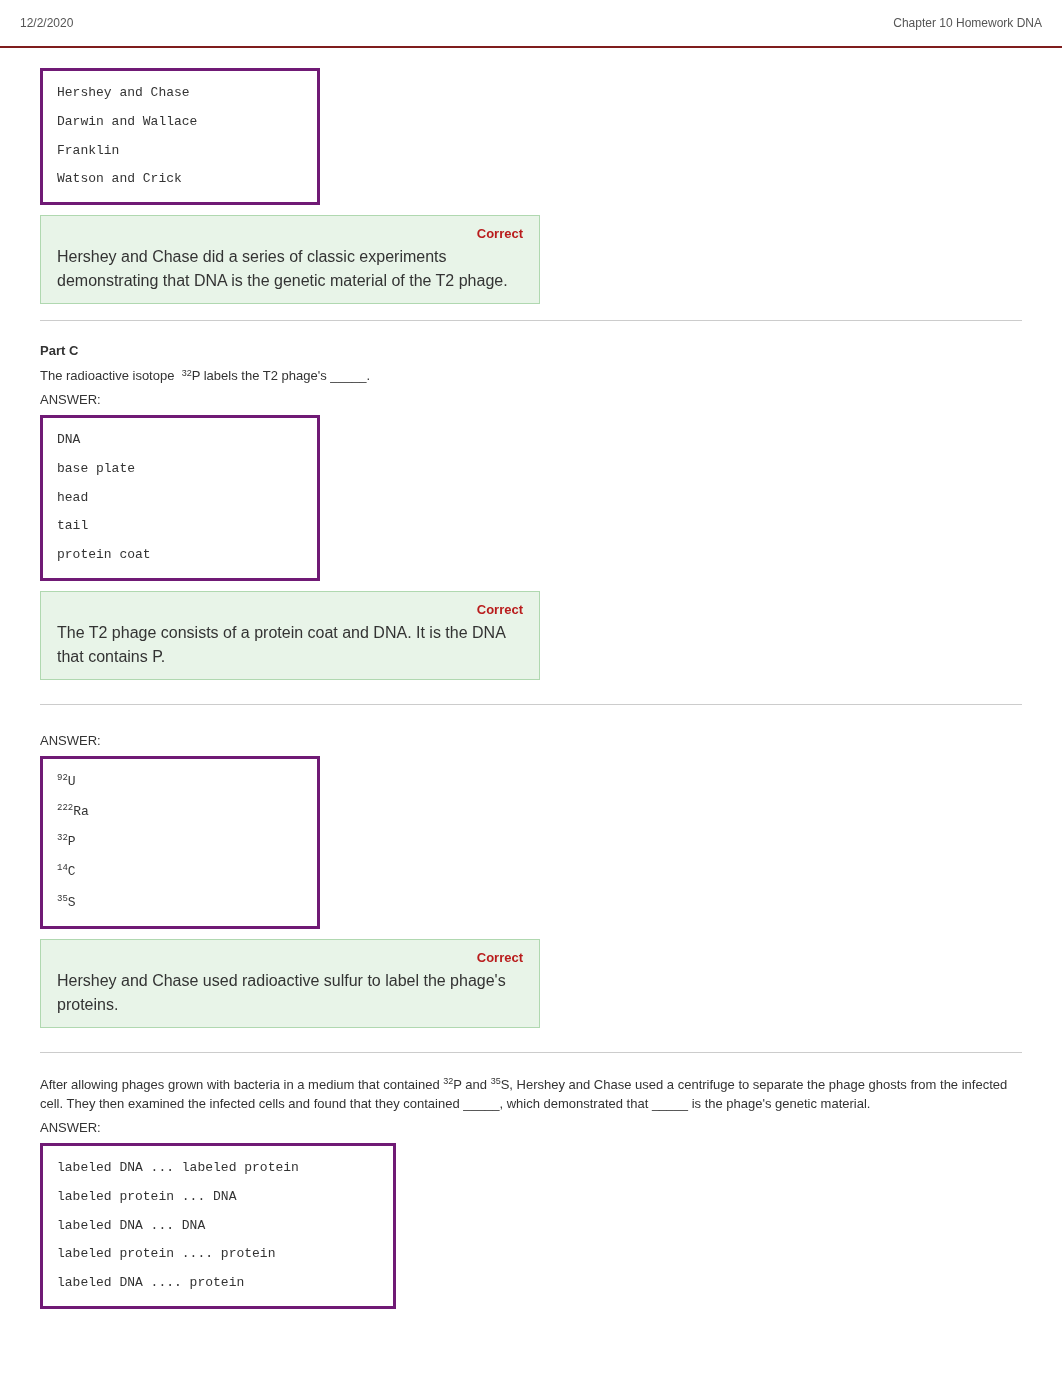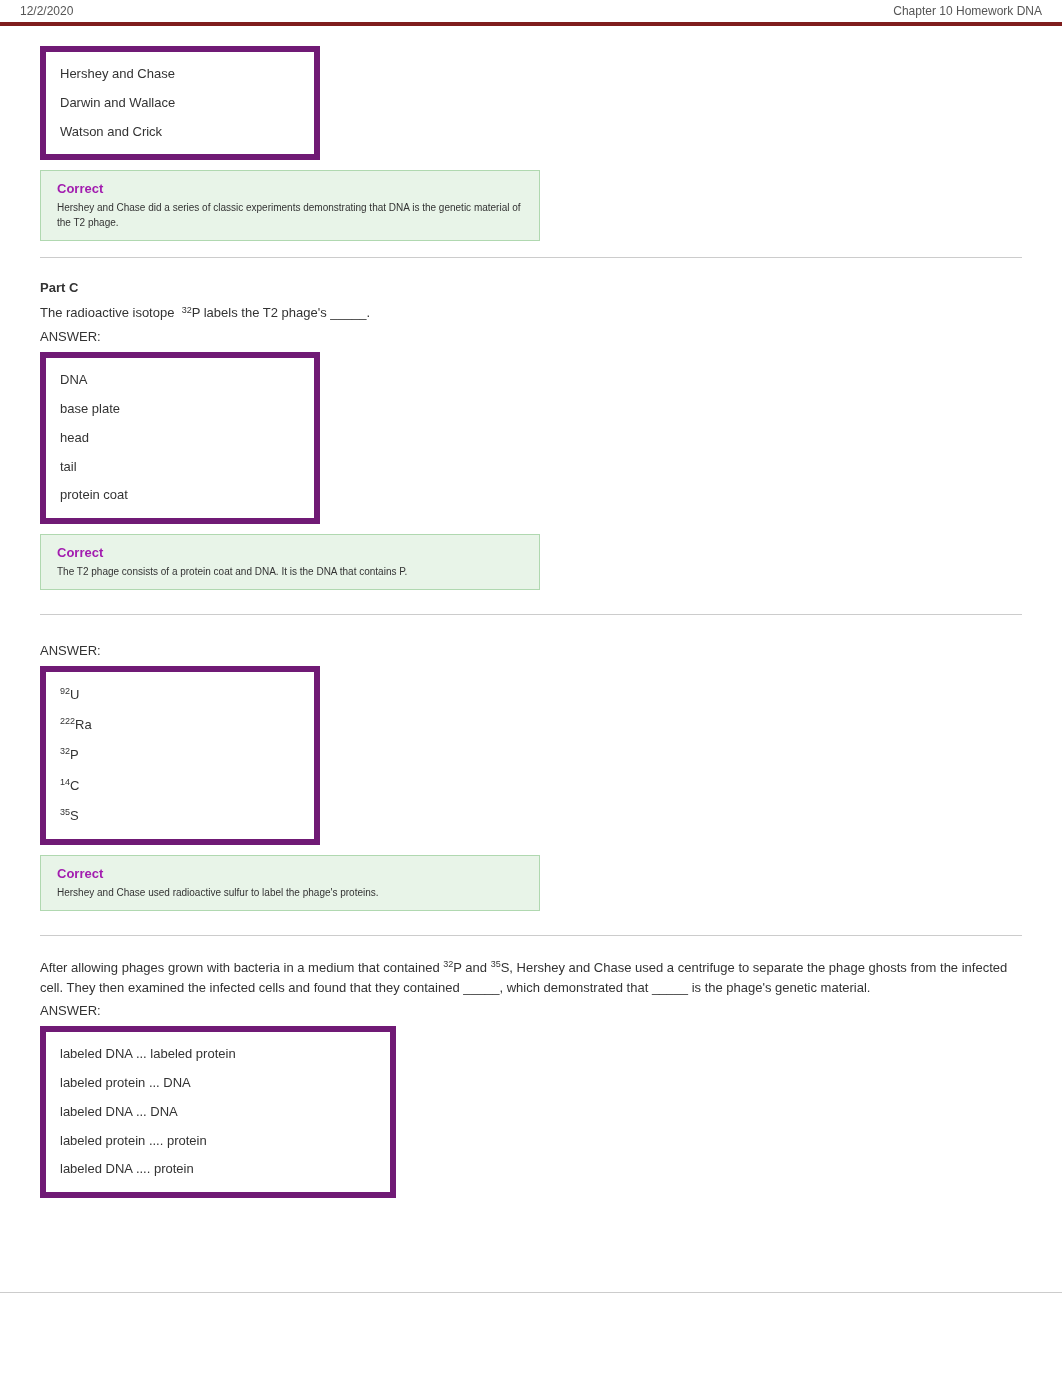--- a/index.html
+++ b/index.html
@@ -6,24 +6,24 @@
     body {
       font-family: Arial, Helvetica, sans-serif;
       font-size: 13px;
       color: #333;
       background: #fff;
       width: 1062px;
     }
     .top-bar {
       display: flex;
       justify-content: space-between;
-      padding: 4px 20px;
+      padding: 16px 20px;
       font-size: 12px;
       color: #555;
-      border-bottom: 4px solid #7f1d1d;
+      border-bottom: 2px solid #7f1d1d;
     }
     .main-content {
       padding: 20px 40px 40px 40px;
     }
     .part-section {
       margin-bottom: 24px;
       border-top: 1px solid #ccc;
       padding-top: 22px;
     }
     .part-label {
@@ -36,45 +36,47 @@
       margin-bottom: 6px;
       line-height: 1.5;
     }
     .answer-label {
       font-weight: normal;
       font-size: 13px;
       margin-bottom: 8px;
       margin-top: 6px;
     }
     .answer-box {
-      border: 6px solid #701a75;
+      border: 3px solid #701a75;
       width: 280px;
       padding: 8px 0;
       margin-bottom: 10px;
+      font-family: Liberation Mono, monospace;
     }
     .answer-option {
       padding: 4px 14px;
       font-size: 13px;
       line-height: 1.6;
     }
     .correct-box {
       background: #e8f4e8;
       border: 1px solid #b0d8b0;
       padding: 10px 16px;
       margin-top: 10px;
       width: 500px;
     }
     .correct-label {
       font-weight: bold;
       font-size: 13px;
       margin-bottom: 4px;
-      color: #a21caf;
+      color: #b91c1c;
+      text-align: right;
     }
     .correct-text {
-      font-size: 10px;
+      font-size: 16px;
       color: #333;
       line-height: 1.5;
     }
     sup {
       font-size: 9px;
       vertical-align: super;
     }
     .footer {
       border-top: 1px solid #ccc;
       padding: 10px 20px;
@@ -92,20 +94,21 @@
   <span>12/2/2020</span>
   <span>Chapter 10 Homework DNA</span>
 </div>
 
 <div class="main-content">
 
   <div style="margin-bottom:16px;">
     <div class="answer-box">
       <div class="answer-option">Hershey and Chase</div>
       <div class="answer-option">Darwin and Wallace</div>
+      <div class="answer-option">Franklin</div>
       <div class="answer-option">Watson and Crick</div>
     </div>
     <div class="correct-box">
       <div class="correct-label">Correct</div>
       <div class="correct-text">Hershey and Chase did a series of classic experiments demonstrating that DNA is the genetic material of the T2 phage.</div>
     </div>
   </div>
 
   <div class="part-section">
     <div class="part-label">Part C</div>

